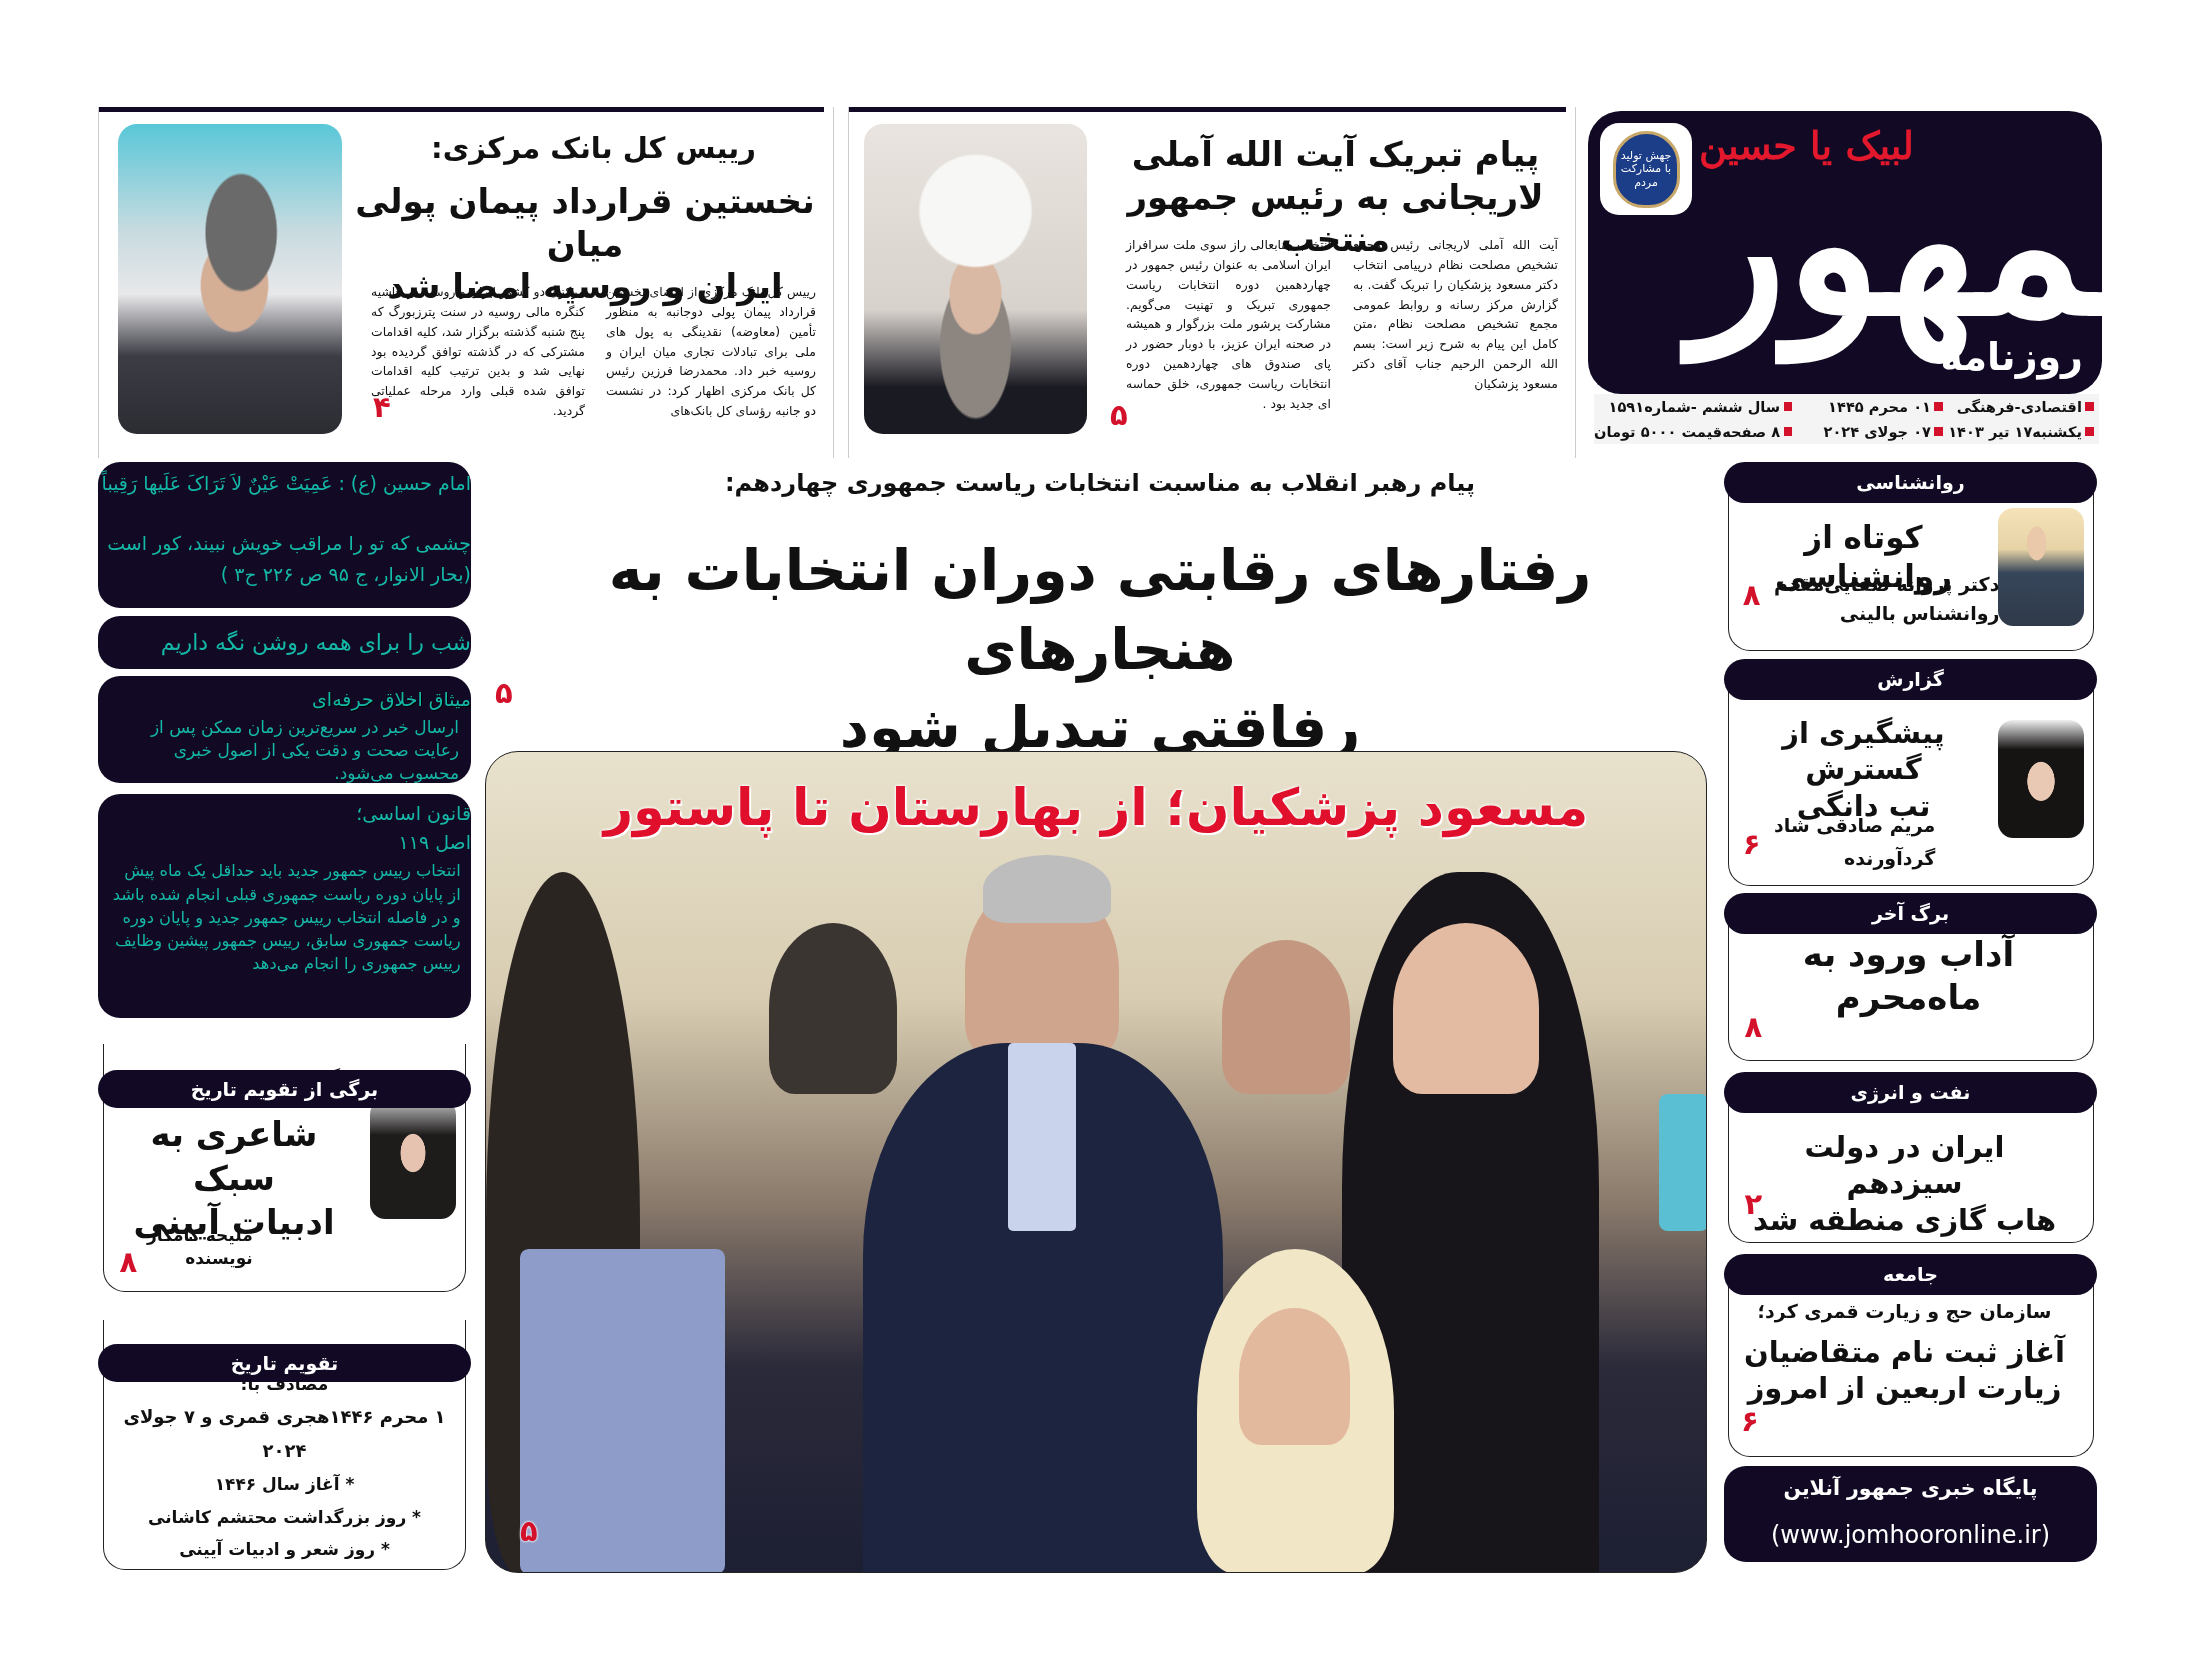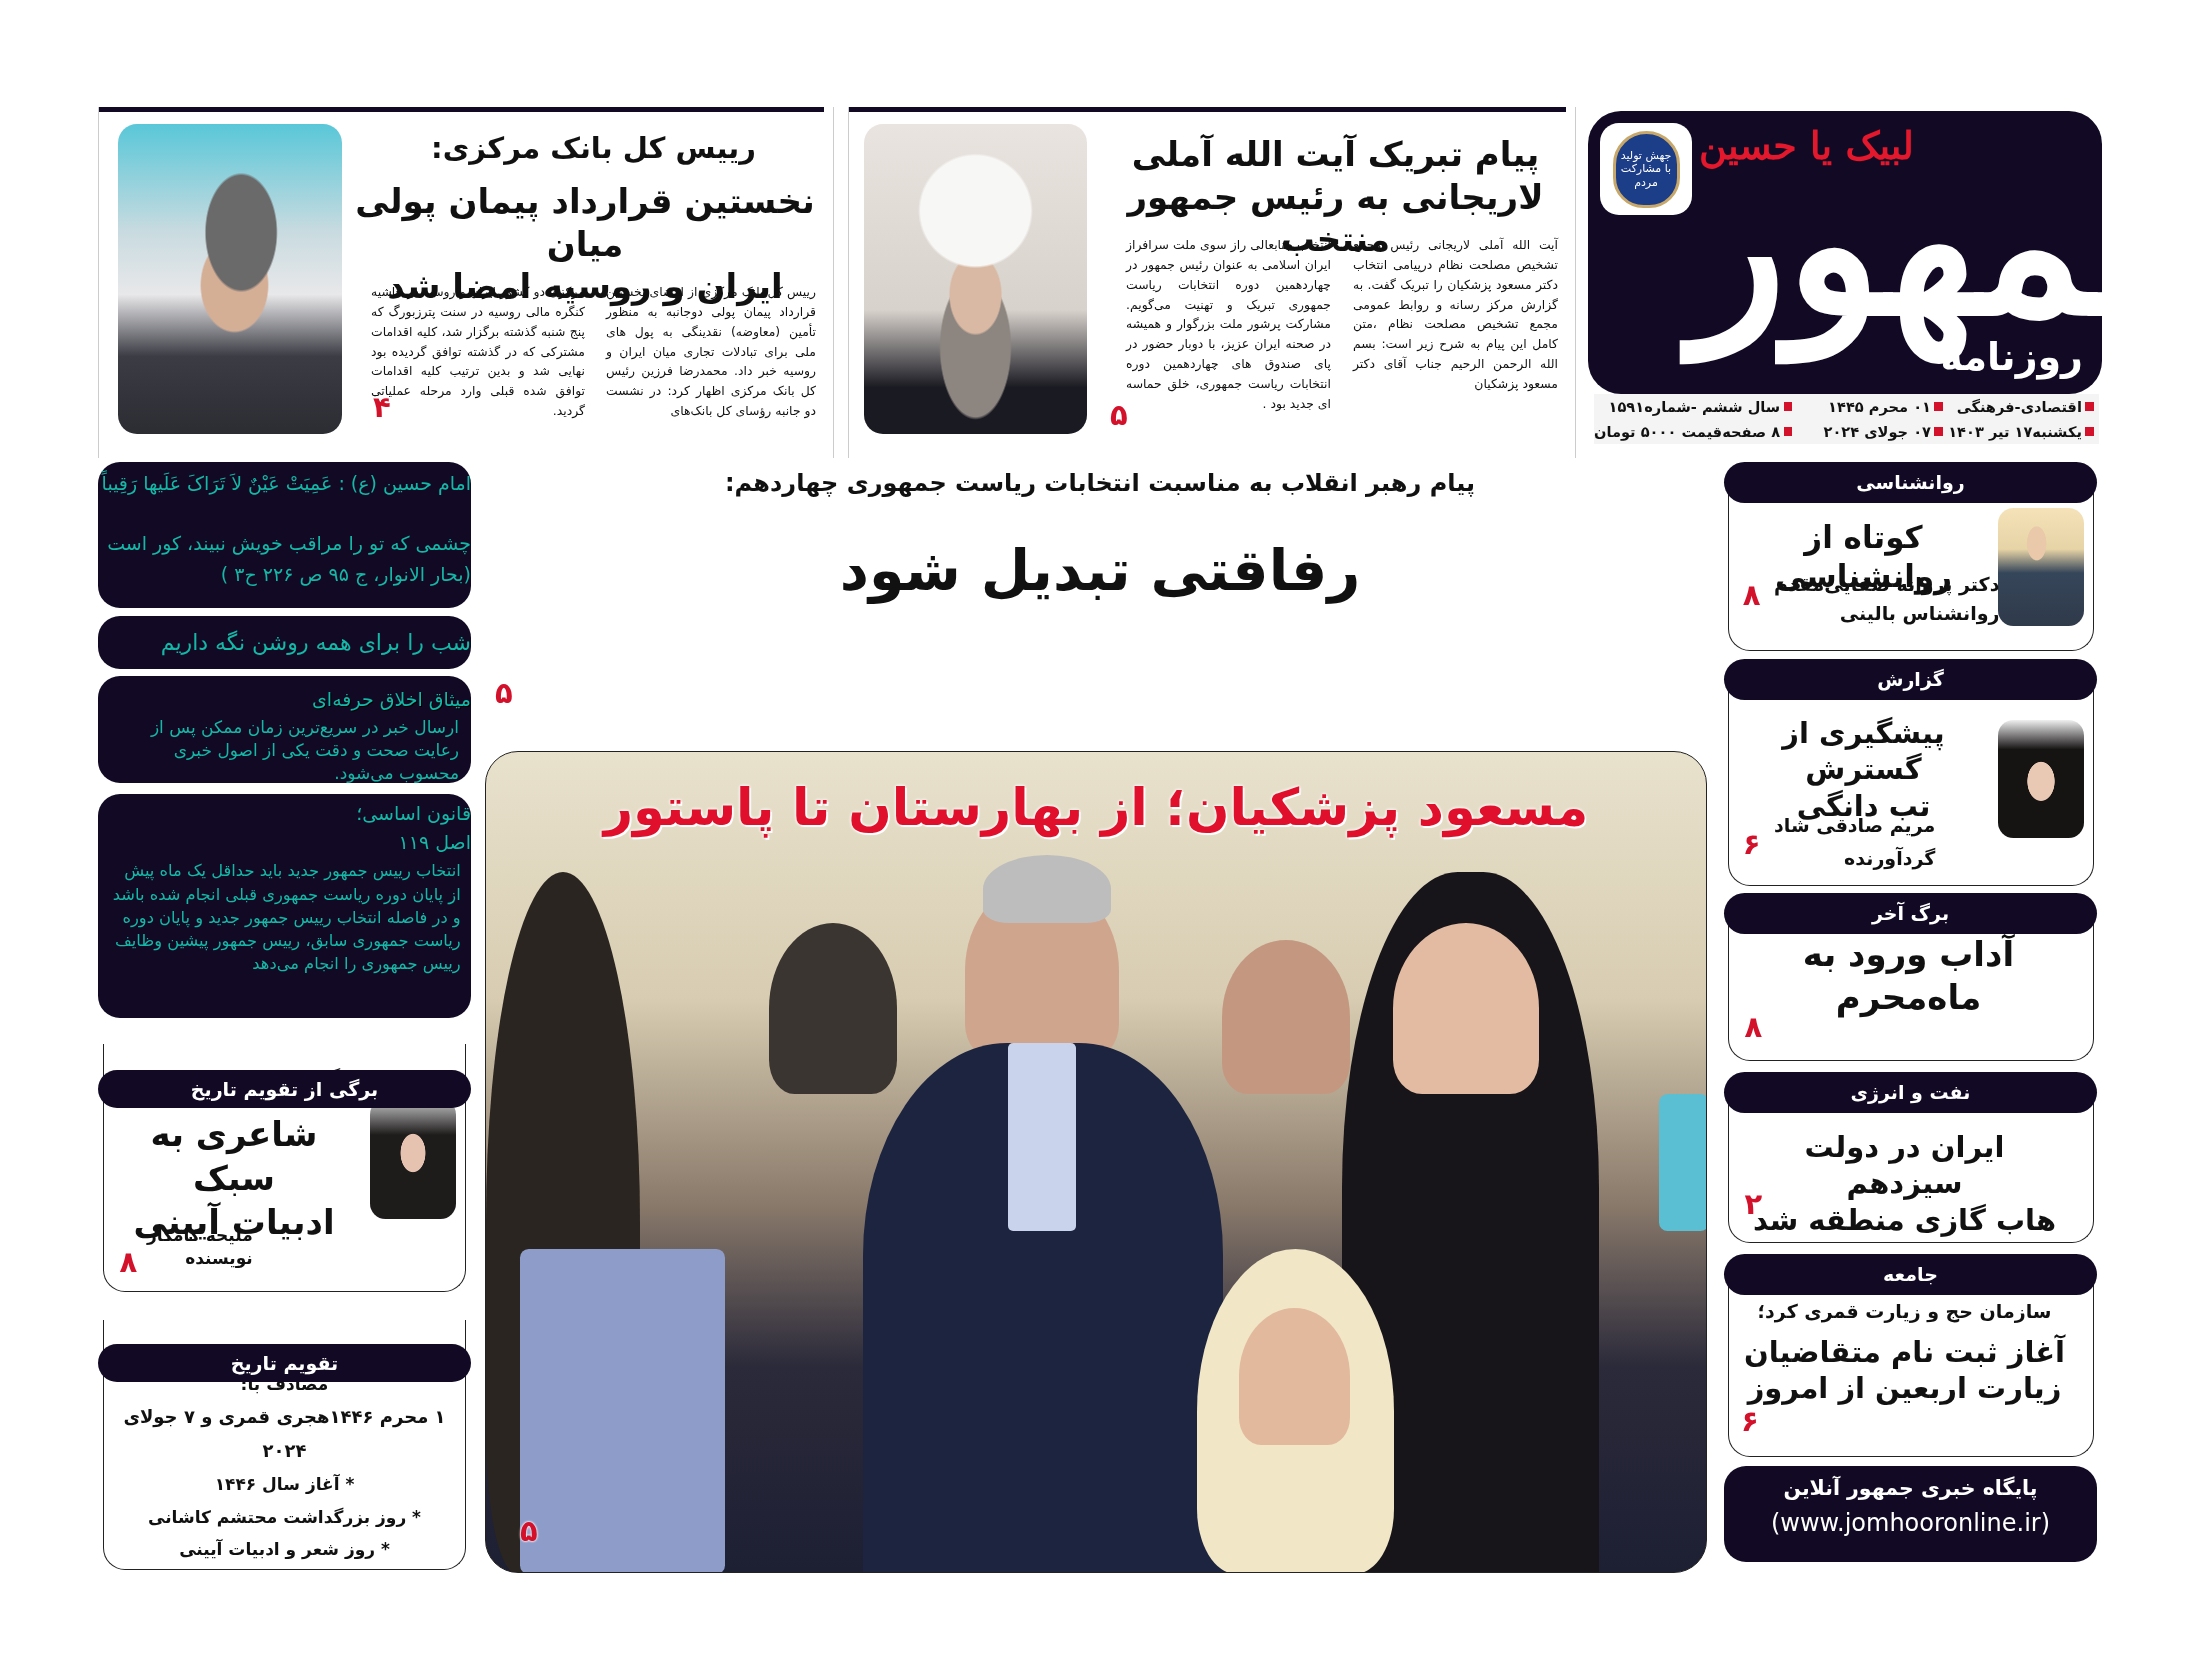--- a/index.html
+++ b/index.html
@@ -129,20 +129,21 @@
   <div style="font-size:17px; line-height:1.9;">امروز یکشنبه ۱۷ تیرماه ۱۴۰۳</div>
   <div style="font-size:17px; line-height:1.9;">مصادف با؛</div>
   <div style="font-size:18px; line-height:1.9;">۱ محرم ۱۴۴۶هجری قمری و ۷ جولای ۲۰۲۴</div>
   <div style="font-size:17px; line-height:1.9;">* آغاز سال ۱۴۴۶</div>
   <div style="font-size:17px; line-height:1.9;">* روز بزرگداشت محتشم کاشانی</div>
   <div style="font-size:17px; line-height:1.9;">* روز شعر و ادبیات آیینی</div>
 </div>
 
 <div id="lead-kicker" class="abs">پیام رهبر انقلاب به مناسبت انتخابات ریاست جمهوری چهاردهم:</div>
 <div id="lead-title" class="abs">
+  <div>رفتارهای رقابتی دوران انتخابات به هنجارهای</div>
   <div>رفاقتی تبدیل شود</div>
 </div>
 <div class="abs pg" style="left:495px; top:676px;">۵</div>
 
 <div id="main-photo" class="abs">
   <div id="main-photo-title">مسعود پزشکیان؛ از بهارستان تا پاستور</div>
 
   <div class="figure" style="left:0px; top:120px; width:154px; height:702px; background:#2a2520;"></div>
   <div class="figure" style="left:34px; top:497px; width:205px; height:325px; background:#8d9cc8; border-radius:8.6px;"></div>
   <div class="figure" style="left:283px; top:171px; width:128px; height:171px; background:#3a3530;"></div>
@@ -207,15 +208,15 @@
   <div class="rtitle" style="right:26px; top:24px; width:325px; font-size:19px;">سازمان حج و زیارت قمری کرد؛</div>
   <div class="rtitle" style="right:26px; top:58px; width:325px; font-size:29px;">
     <div>آغاز ثبت نام متقاضیان</div>
     <div>زیارت اربعین از امروز</div>
   </div>
   <div class="abs pg" style="left:12px; top:128px;">۶</div>
 </div>
 
 <div class="abs navy" style="left:1724px; top:1466px; width:373px; height:96px; border-radius:22px; color:#fff; text-align:center;">
   <div style="font-size:20.5px; font-weight:bold; line-height:1.9; padding-top:3.4px;">پایگاه خبری جمهور آنلاین</div>
-  <div style="font-size:24px; direction:ltr; line-height:1.3;">(www.jomhooronline.ir)</div>
+  <div style="font-size:24px; direction:ltr; line-height:1.3;margin-top:12px;">(www.jomhooronline.ir)</div>
 </div>
 
 
 </body></html>

